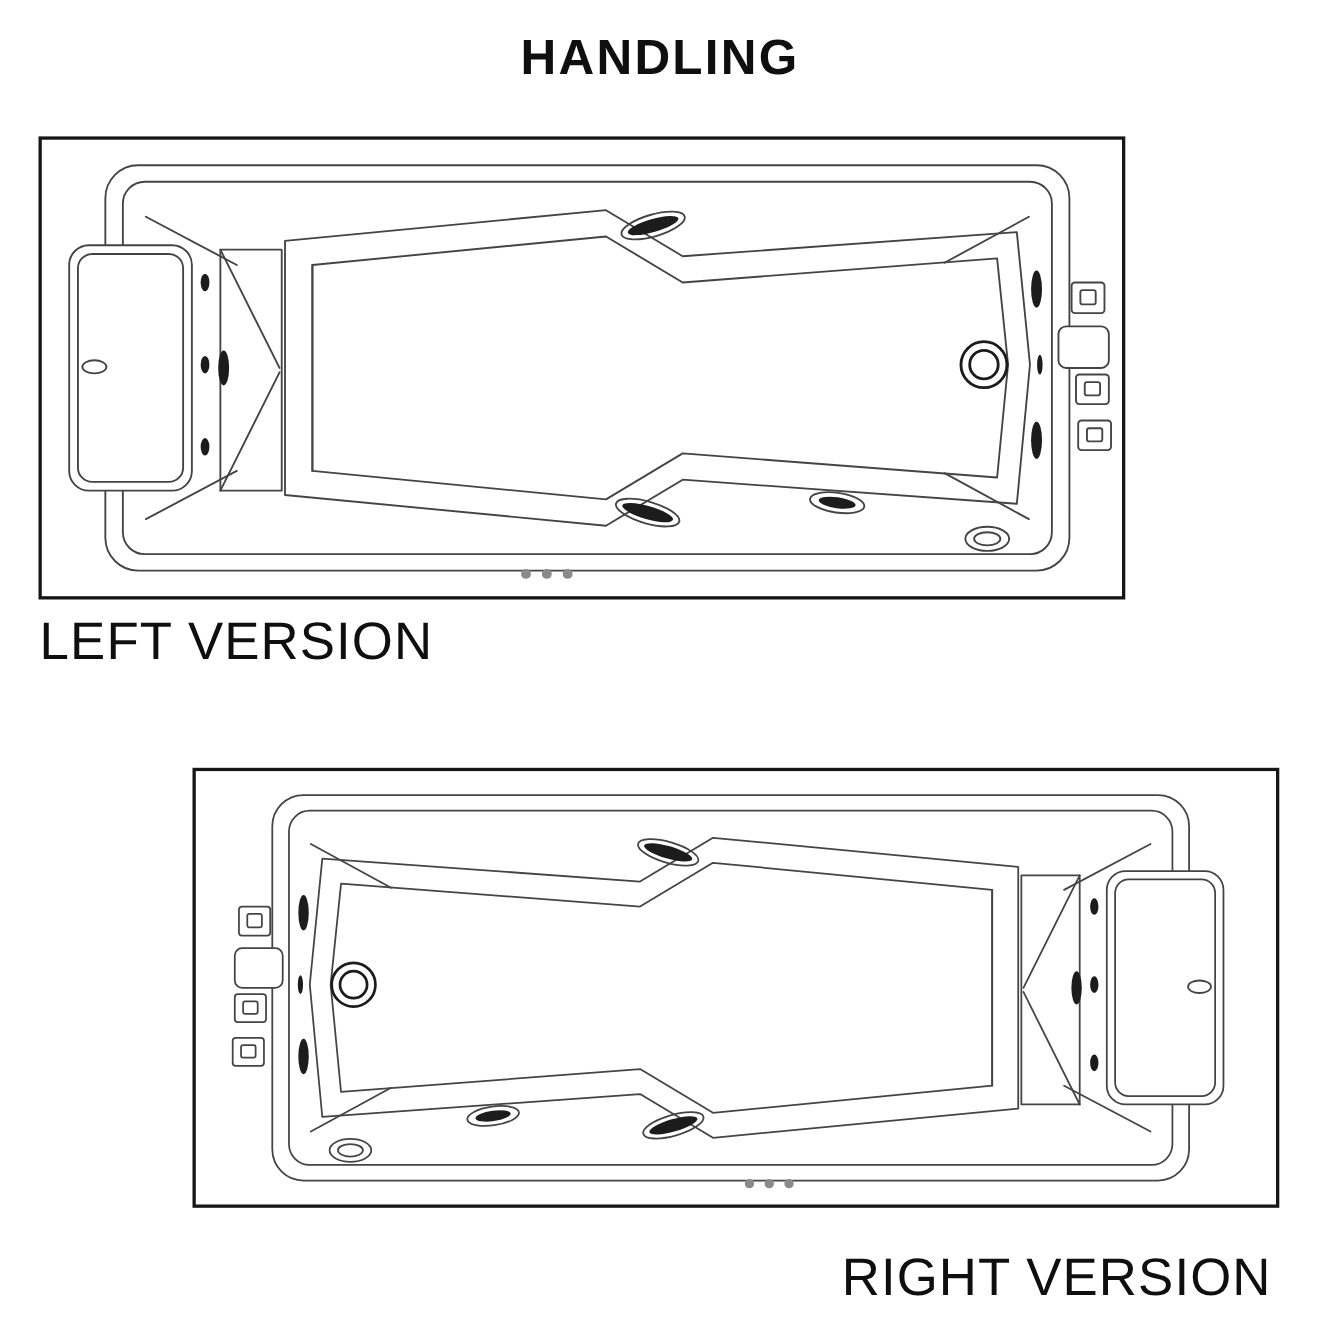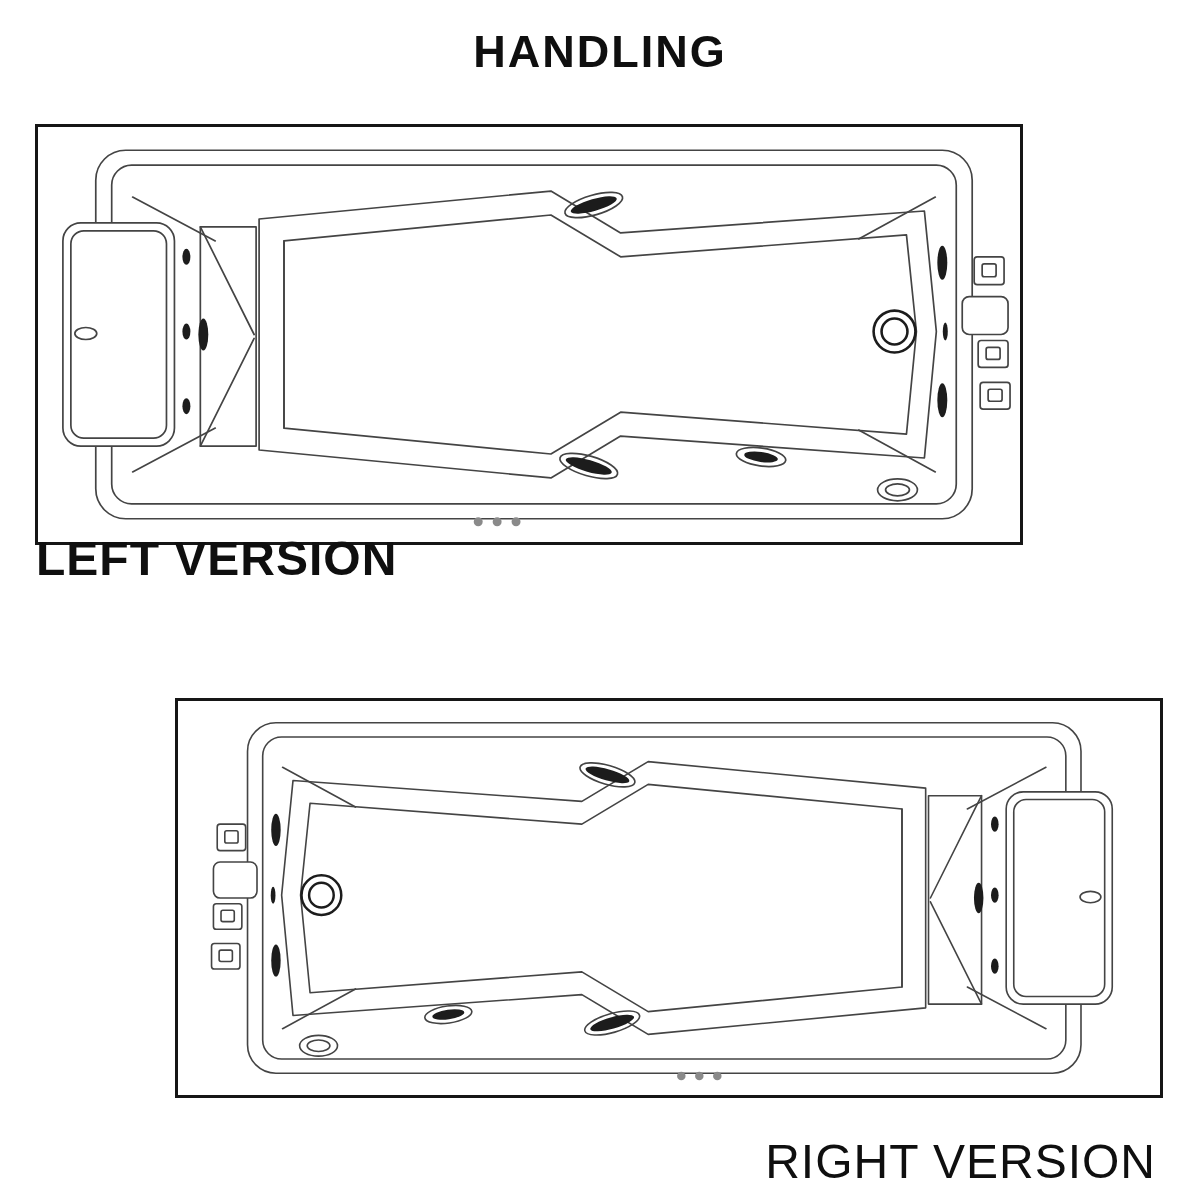--- a/index.html
+++ b/index.html
@@ -26,21 +26,21 @@
     box-sizing:border-box;
   }
   .frame-left{left:35px;top:124px;width:988px;height:421px;}
   .frame-right{left:175px;top:698px;width:988px;height:400px;}
   .tub-svg{display:block;width:100%;height:100%;}
   .mirrored{transform:scaleX(-1);}
   .label{
     position:absolute;font-size:48px;font-weight:500;letter-spacing:1px;
     color:var(--text);white-space:nowrap;
   }
-  .label-left{left:36px;top:531px;font-weight:bold;}
+  .label-left{left:36px;top:556px;}
   .label-right{right:44px;top:1106px;margin-top:28px;}
   
   .s{stroke:var(--line);fill:none;stroke-width:1.7;stroke-linecap:round;stroke-linejoin:round;}
   .s2{stroke:var(--ink);fill:none;stroke-width:2.6;}
   .sw{stroke:var(--line);fill:#fff;stroke-width:1.7;stroke-linejoin:round;}
   .f{fill:var(--ink);stroke:none;}
   .f2{fill:var(--dots);stroke:none;}
   .defs-holder{position:absolute;width:0;height:0;overflow:hidden;}
 </style>
 </head>

